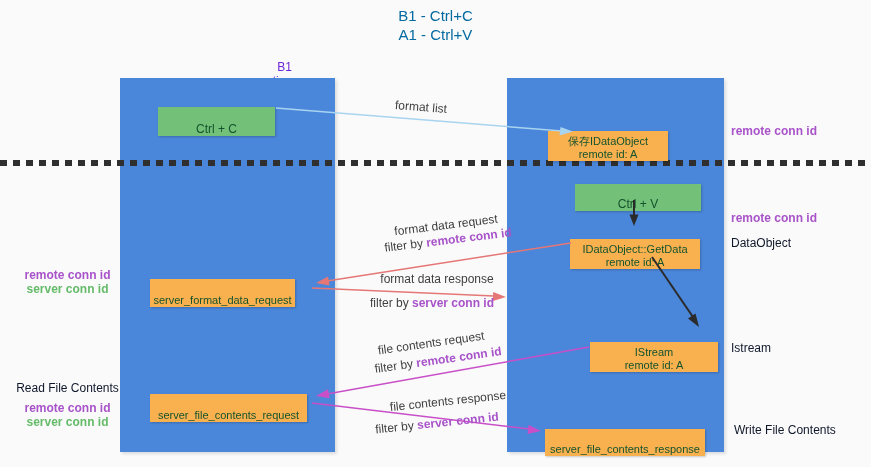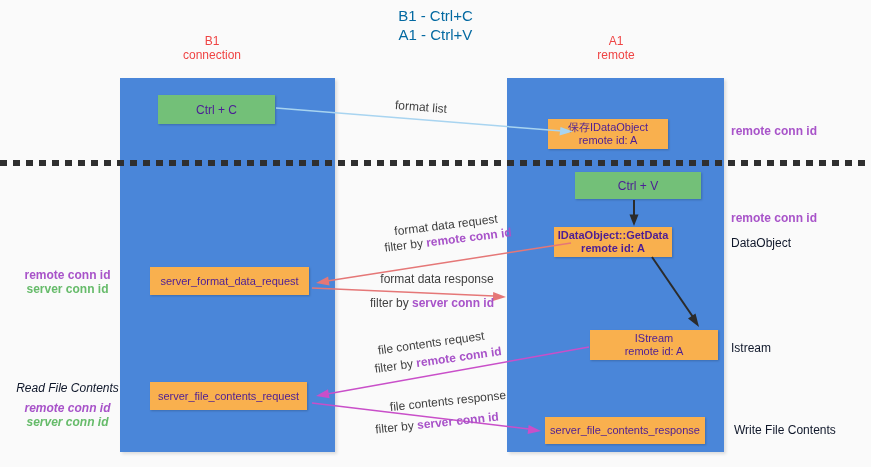--- a/index.html
+++ b/index.html
@@ -2,45 +2,45 @@
 <html><head>
 <meta charset="utf-8">
 <style>
   html,body{margin:0;padding:0;}
   body{font-family:"Liberation Sans",sans-serif;background:#fafafa;}
   #stage{position:relative;width:871px;height:467px;background:#fafafa;overflow:hidden;}
 
   .title{position:absolute;top:6px;left:0;width:871px;text-align:center;
          font-size:15px;line-height:19px;color:#0369a1;}
 
-  .col-header{position:absolute;top:34px;width:160px;text-align:center;
-              font-size:12px;line-height:14px;color:#ef4444;}
+  .col-header{position:absolute;top:60px;width:160px;text-align:right;
+              font-size:12px;line-height:14px;color:#6d28d9;}
   .col-header.left{left:132px;}
   .col-header.right{left:536px;}
 
   .lifeline{position:absolute;top:78px;height:374px;background:#4a86d9;
             box-shadow:2px 2px 3px rgba(0,0,0,0.12);}
   .lifeline.left{left:120px;width:215px;}
   .lifeline.right{left:507px;width:217px;}
 
   .dashed-line{position:absolute;top:160px;left:0;width:871px;height:6px;
                background:repeating-linear-gradient(90deg,#2f2f2f 0 7px,rgba(0,0,0,0) 7px 13px);
                z-index:3;}
 
   .node{position:absolute;display:flex;flex-direction:column;align-items:center;
-        justify-content:center;color:#4c1d95;text-align:center;z-index:4;
-        box-shadow:1px 1px 2px rgba(0,0,0,0.2);}
+        justify-content:flex-end;color:#14532d;text-align:center;z-index:4;
+        box-shadow:1px 1px 2px rgba(0,0,0,0.2);margin-top:12px;}
   .node.green{background:#73c078;font-size:12px;}
   .node.orange{background:#f9b04e;font-size:11px;line-height:13px;}
 
   .n-ctrl-c{left:158px;top:95px;width:117px;height:29px;}
   .n-save-obj{left:548px;top:119px;width:120px;height:30px;}
   .n-ctrl-v{left:575px;top:172px;width:126px;height:27px;}
-  .n-getdata{left:554px;top:227px;width:118px;height:30px;font-weight:bold;}
-  .n-fmt-req{left:150px;top:267px;width:159px;height:28px;}
+  .n-getdata{left:570px;top:227px;width:130px;height:30px;}
+  .n-fmt-req{left:150px;top:267px;width:145px;height:28px;}
   .n-fmt-resp{left:510px;top:280px;width:155px;height:27px;}
   .n-istream{left:590px;top:330px;width:128px;height:30px;}
   .n-file-req{left:150px;top:382px;width:157px;height:28px;}
   .n-file-resp{left:545px;top:417px;width:160px;height:27px;}
 
   svg.arrows{position:absolute;left:0;top:0;z-index:5;pointer-events:none;}
 
   .edge-label{position:absolute;width:220px;text-align:center;font-size:12px;
               color:#3f3f3f;white-space:nowrap;z-index:6;}
   .key{font-weight:bold;color:#a853c9;}
@@ -57,24 +57,20 @@
 <div id="stage">
 
   <div class="title">
     <div>B1 - Ctrl+C</div>
     <div>A1 - Ctrl+V</div>
   </div>
 
   <div class="col-header left">
     <div>B1</div>
     <div>connection</div>
-  </div>
-  <div class="col-header right">
-    <div>A1</div>
-    <div>remote</div>
   </div>
 
   <div class="lifeline left"></div>
   <div class="lifeline right"></div>
 
   <div class="dashed-line"></div>
 
   <div class="node green n-ctrl-c">
     <span>Ctrl + C</span>
   </div>
@@ -143,19 +139,19 @@
   <div class="side-label purple" style="left:731px;top:124px;">remote conn id</div>
   <div class="side-label purple" style="left:731px;top:211px;">remote conn id</div>
   <div class="side-label plain" style="left:731px;top:236px;">DataObject</div>
   <div class="side-label plain" style="left:731px;top:341px;">Istream</div>
   <div class="side-label plain" style="left:734px;top:423px;">Write File Contents</div>
 
   <div class="left-stack" style="top:268px;">
     <div class="side-label purple" style="position:static;">remote conn id</div>
     <div class="side-label green" style="position:static;">server conn id</div>
   </div>
-  <div class="left-stack" style="top:381px;font-style:italic;">
+  <div class="left-stack" style="top:381px;">
     <div class="side-label plain" style="position:static;">Read File Contents</div>
     <div class="side-label purple" style="position:static;margin-top:6px;">remote conn id</div>
     <div class="side-label green" style="position:static;">server conn id</div>
   </div>
 
 </div>
 
 </body></html>

